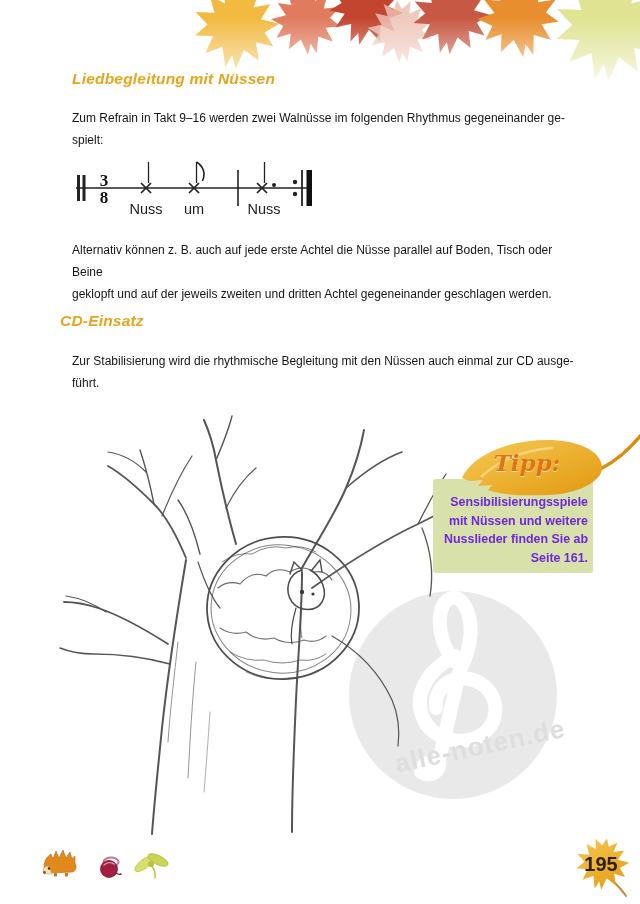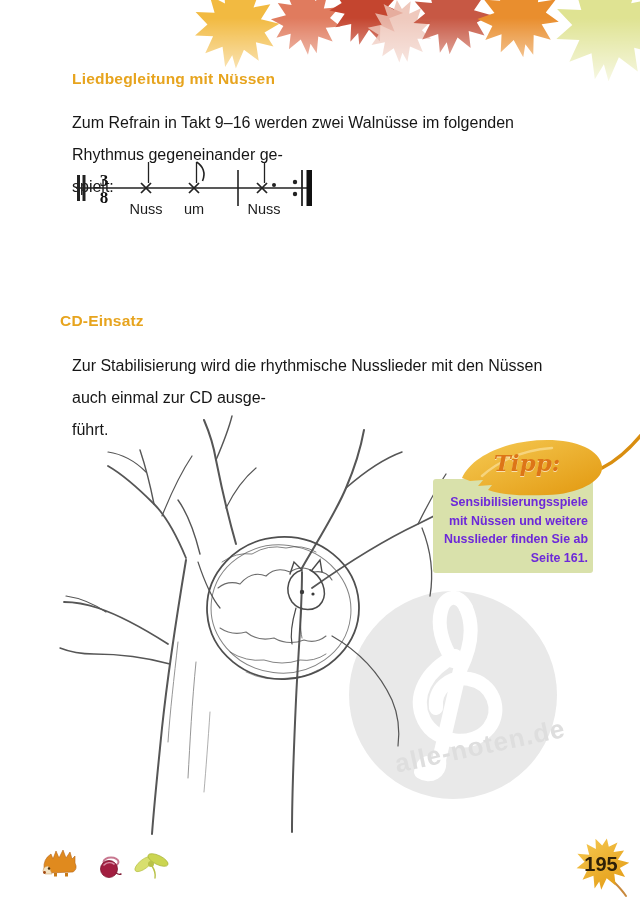--- a/index.html
+++ b/index.html
@@ -1,24 +1,24 @@
 <!DOCTYPE html>
 <html style="--heading: #E7A41E; --tip-label: #DD7517; --tip-box: #D9E1AB; --book-title: #AE1638; --footer-gray: #8C8C8C;"><head>
 <meta charset="utf-8">
 <style>
   html,body{margin:0;padding:0;background:#fff;}
   .page{position:relative;width:640px;height:904px;background:#fff;overflow:hidden;
         font-family:"Liberation Sans",sans-serif;color:#1a1a1a;}
   .abs{position:absolute;}
 
   
-  .sec-heading{font-weight:bold;font-size:15.5px;color:var(--heading,#E7A41E);letter-spacing:.2px;}
-
-  
-  .body-text{font-size:16px;line-height:32px;color:#161616;}
+  .sec-heading{font-style:italic;font-weight:bold;font-size:15.5px;color:var(--heading,#E7A41E);letter-spacing:.2px;}
+
+  
+  .body-text{font-size:12px;line-height:22px;color:#161616;}
   .body-text span{display:block;}
 
   
   .leaf-fade{left:0;top:18px;width:640px;height:86px;
      background:linear-gradient(180deg,rgba(255,255,255,0) 0%,rgba(255,255,255,.55) 55%,#fff 96%);}
 
   
   .tip-box{left:433px;top:479px;width:160px;height:94px;background:var(--tip-box,#D9E1AB);
      border-radius:3px;box-sizing:border-box;padding:14px 5px 0 5px;}
   .tip-box .tip-text{font-size:12.4px;font-weight:bold;line-height:18.5px;color:#6d28d9;text-align:right;}
@@ -116,25 +116,29 @@
       <text x="36" y="30">3</text>
       <text x="36" y="47">8</text>
     </g>
     <g font-family="Liberation Sans, sans-serif" font-size="14.5" fill="#1d1d1d" text-anchor="middle">
       <text x="78" y="58">Nuss</text>
       <text x="126" y="58">um</text>
       <text x="196" y="58">Nuss</text>
     </g>
   </svg>
 
+  <div class="abs body-text" style="left:72px;top:239px;width:505px;">
+    <span>Alternativ können z. B. auch auf jede erste Achtel die Nüsse parallel auf Boden, Tisch oder Beine</span>
+    <span>geklopft und auf der jeweils zweiten und dritten Achtel gegeneinander geschlagen werden.</span>
+  </div>
 
   <div class="abs sec-heading" style="left:60px;top:312px;text-align:center;">CD-Einsatz</div>
 
   <div class="abs body-text" style="left:72px;top:350px;width:505px;">
-    <span>Zur Stabilisierung wird die rhythmische Nusslieder mit den Nüssen auch einmal zur CD ausge-</span>
+    <span>Zur Stabilisierung wird die rhythmische Begleitung mit den Nüssen auch einmal zur CD ausge-</span>
     <span>führt.</span>
   </div>
 
   <svg class="abs" style="left:342px;top:584px;" width="222" height="222" viewBox="0 0 222 222">
     <circle cx="111" cy="111" r="104" fill="#E9E9E9"></circle>
     <g stroke="#fff" stroke-width="14" fill="none" stroke-linecap="round">
       <path d="M124 24 C132 42 130 62 118 86 L97 176"></path>
       <path d="M124 24 C117 9 103 11 99 27 C95 43 101 61 111 77"></path>
       <path d="M113 72 C85 86 70 112 82 136 C94 160 131 164 147 144 C161 126 151 99 127 95 C107 91 92 106 94 124"></path>
       <path d="M97 176 C99 188 88 194 79 188"></path>

